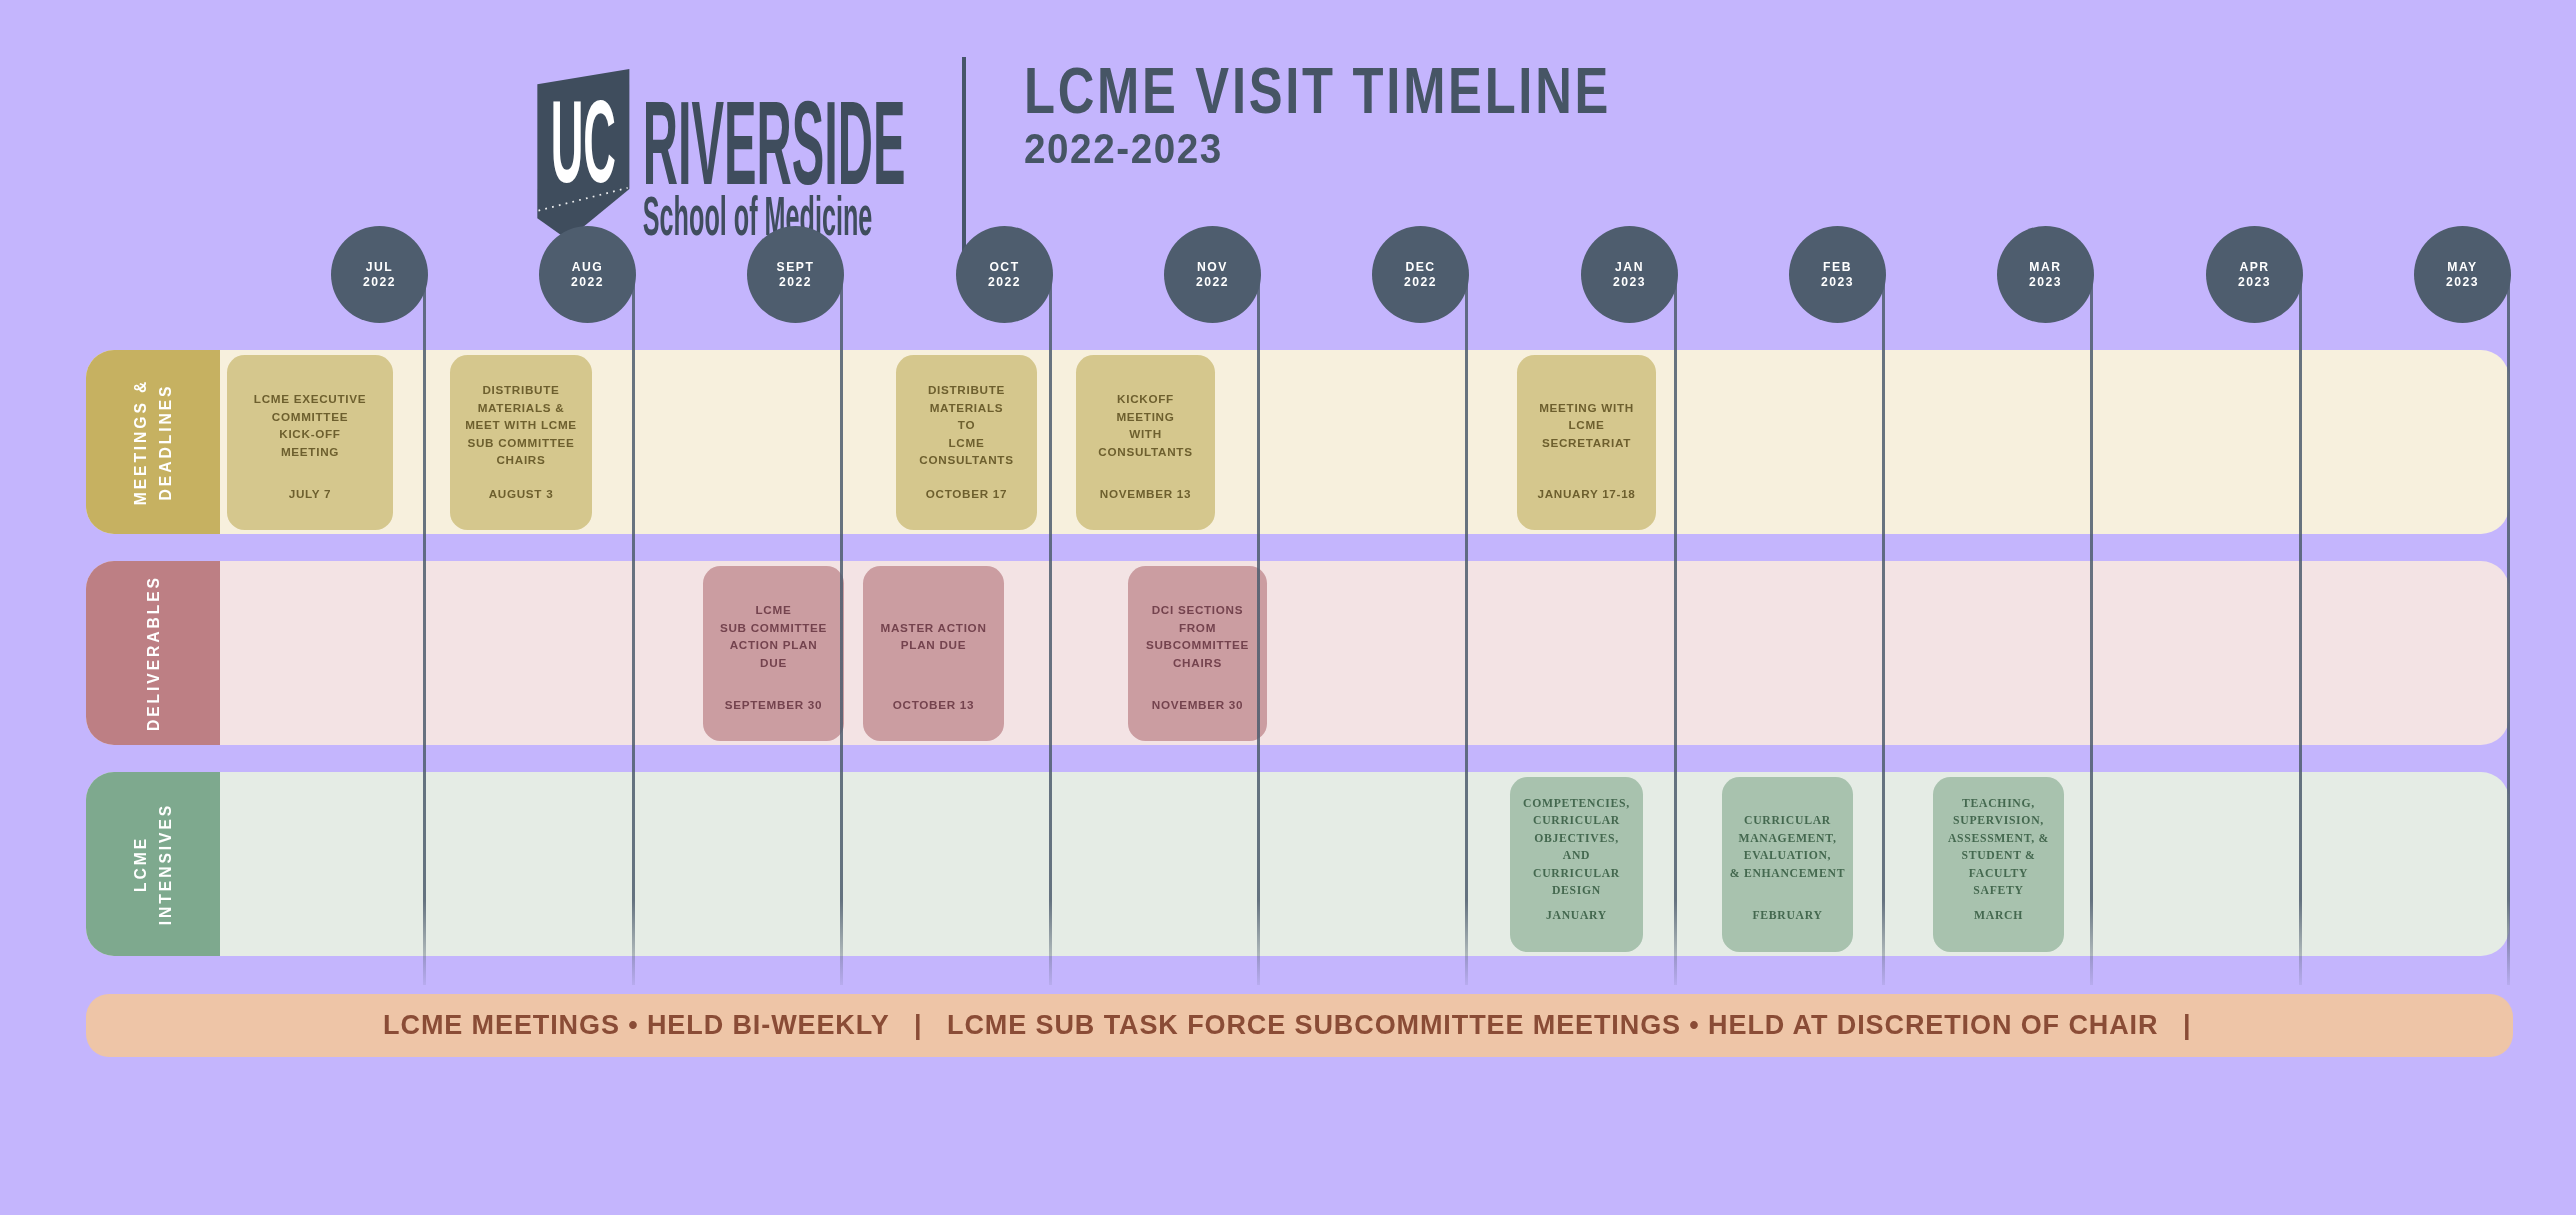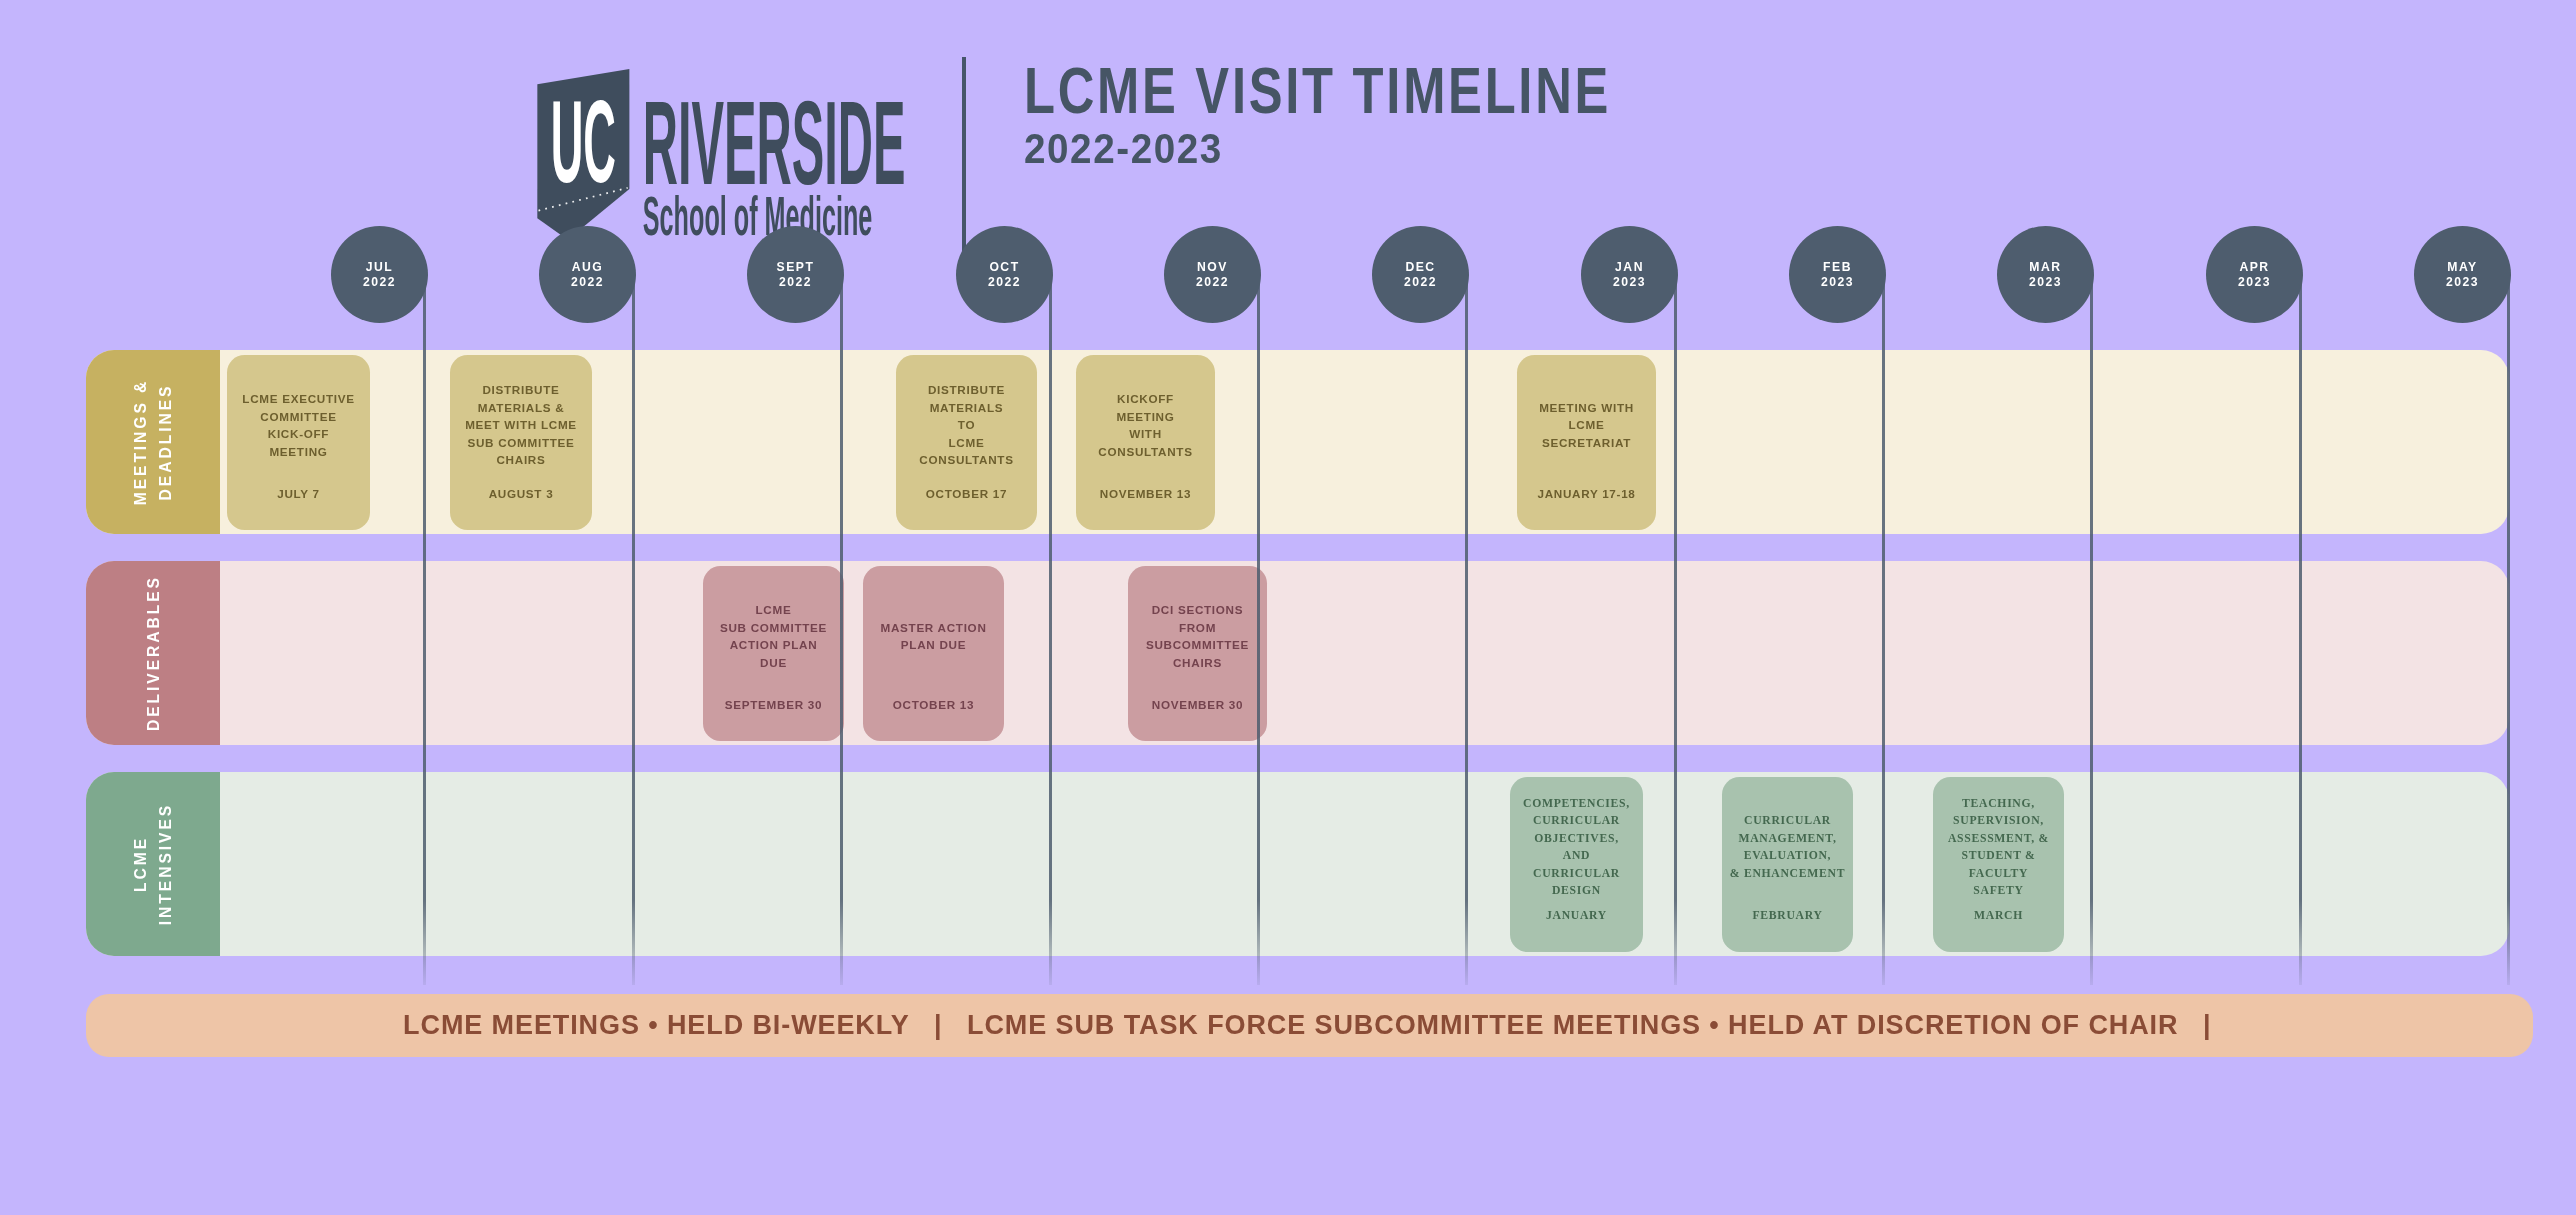--- a/index.html
+++ b/index.html
@@ -63,21 +63,21 @@
   .cr2 { top:566px;  background:#cb9da1; color:#74434e; }
   .cr3 { top:777px; background:#a8c2ae; color:#44684f;font-family:Liberation Serif, serif; }
   .card-title { flex:1; display:flex; align-items:center; justify-content:center; }
   .card-date  { margin-bottom:29px; line-height:15px; }
 
   
   .legend {
     position:absolute; left:86px; top:994px; width:2427px; height:63px;
     background:#eec5a7; border-radius:23px; z-index:2;
     display:flex; align-items:center; justify-content:center;
-    color:#8a4c36; font-weight:700; font-size:27px; letter-spacing:0.9px; white-space:nowrap;padding-left:20px;
+    color:#8a4c36; font-weight:700; font-size:27px; letter-spacing:0.9px; white-space:nowrap;
   }
   .legend .sep { margin:0 24.5px; }
 </style>
 </head>
 <body>
 
 <div id="canvas">
 
   <svg id="logo-svg" width="443" height="201" viewBox="0 0 760 345">
     <polygon points="21,50 179,24 179,230 73,317 21,280" fill="#3f4d5d"></polygon>
@@ -156,21 +156,21 @@
 DEADLINES</div>
   </div>
   <div class="rowlabel rl2">
     <div class="rltext">DELIVERABLES</div>
   </div>
   <div class="rowlabel rl3">
     <div class="rltext">LCME
 INTENSIVES</div>
   </div>
 
-  <div class="card cr1" style="left:227px;width:143px">
+  <div class="card cr1" style="left:227px;width:166px">
     <div class="card-title">LCME EXECUTIVE
 COMMITTEE
 KICK-OFF
 MEETING</div>
     <div class="card-date">JULY 7</div>
   </div>
   <div class="card cr1" style="left:450px;width:142px">
     <div class="card-title">DISTRIBUTE
 MATERIALS &amp;
 MEET WITH LCME

